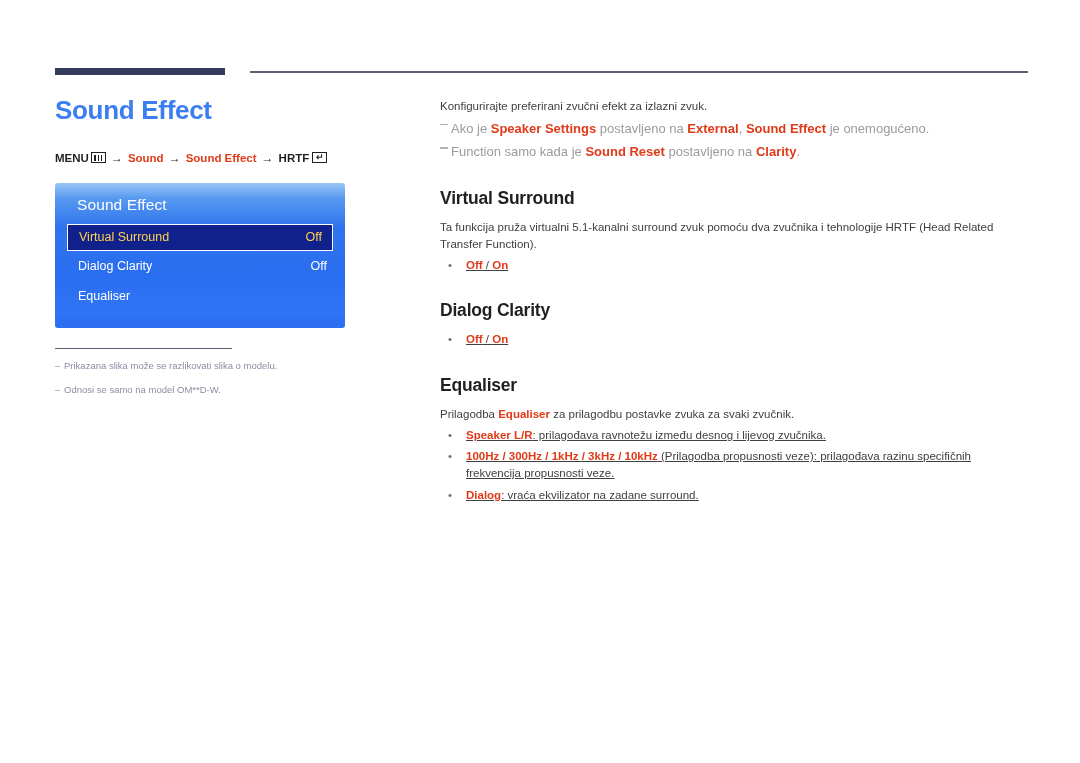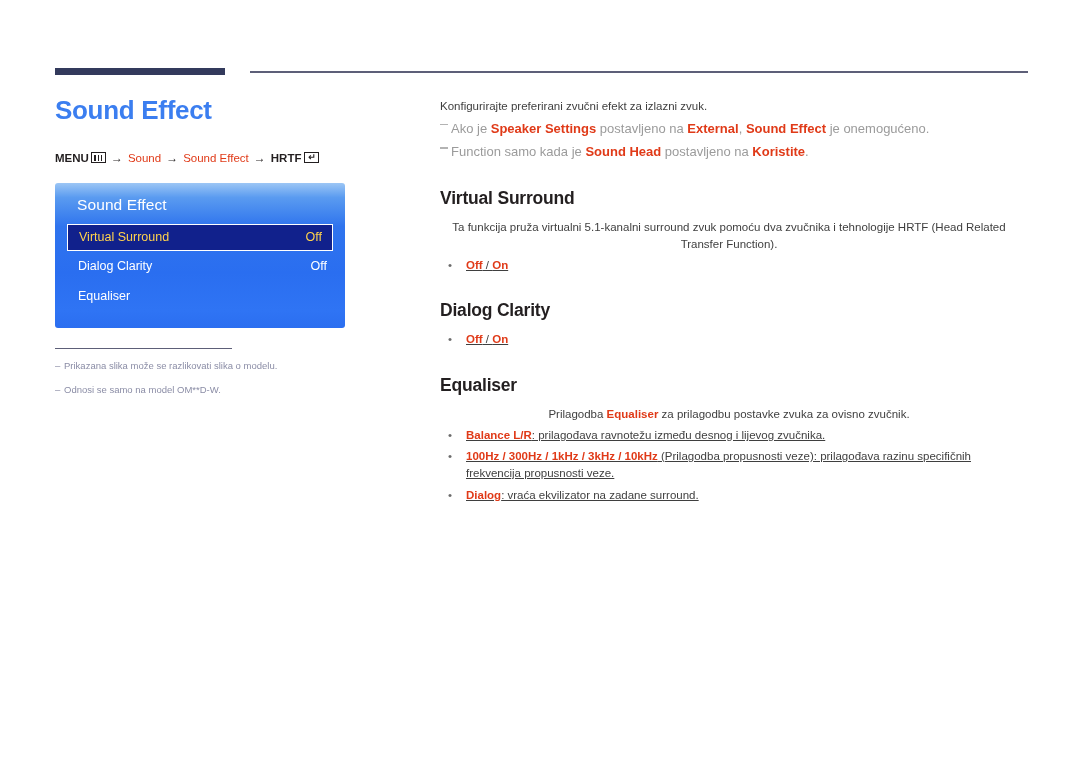--- a/index.html
+++ b/index.html
@@ -58,21 +58,21 @@
 
   .breadcrumb {
     margin-top: 26px;
     font-size: 11.5px;
     font-weight: bold;
     color: #231f20;
     white-space: nowrap;
     display: flex;
     align-items: center;
   }
-  .bc-red { color: #e03a18; font-weight: normal; }
+  .bc-red { color: #e03a18; font-weight: bold; }
   .bc-arrow {
     display: inline-block;
     margin: 0 5px;
     font-weight: normal;
     font-size: 12px;
     color: #231f20;
   }
   .icon-menu {
     display: inline-flex;
     align-items: center;
@@ -217,21 +217,20 @@
     font-weight: bold;
     color: #231f20;
     margin: 26px 0 10px 0;
     letter-spacing: -0.2px;
   }
   .sec-body {
     font-size: 11.5px;
     color: #3f3f3f;
     line-height: 1.5;
     margin: 0 0 4px 0;
-    text-align: center;
   }
   ul.bullets {
     list-style: none;
     margin: 4px 0 0 0;
     padding: 0;
   }
   ul.bullets li {
     display: flex;
     font-size: 11.5px;
     color: #3f3f3f;
@@ -311,46 +310,46 @@
 
   <div class="intro-line">Konfigurirajte preferirani zvučni efekt za izlazni zvuk.</div>
 
   <div class="ref-line">
     <span class="ref-mark"></span>
     <span><span>Ako je </span><span class="red">Speaker Settings</span><span> postavljeno na </span><span class="red">External</span><span>, </span><span class="red">Sound Effect</span><span> je onemogućeno.</span></span>
   </div>
 
   <div class="ref-line">
     <span class="ref-mark"></span>
-    <span><span>Function samo kada je </span><span class="red">Sound Head</span><span> postavljeno na </span><span class="red">Koristite</span><span>.</span></span>
+    <span><span>Function samo kada je </span><span class="red">Sound Reset</span><span> postavljeno na </span><span class="red">Clarity</span><span>.</span></span>
   </div>
 
   <h2 class="sec-title">Virtual Surround</h2>
   <p class="sec-body">Ta funkcija pruža virtualni 5.1-kanalni surround zvuk pomoću dva zvučnika i tehnologije HRTF (Head Related Transfer Function).</p>
   <ul class="bullets">
     <li>
       <span class="bullet-dot">•</span>
       <span class="bullet-text"><span class="red">Off</span><span> / </span><span class="red">On</span></span>
     </li>
   </ul>
 
   <h2 class="sec-title">Dialog Clarity</h2>
   <ul class="bullets">
     <li>
       <span class="bullet-dot">•</span>
       <span class="bullet-text"><span class="red">Off</span><span> / </span><span class="red">On</span></span>
     </li>
   </ul>
 
   <h2 class="sec-title">Equaliser</h2>
-  <p class="sec-body"><span>Prilagodba </span><span class="red">Equaliser</span><span> za prilagodbu postavke zvuka za ovisno zvučnik.</span></p>
+  <p class="sec-body"><span>Prilagodba </span><span class="red">Equaliser</span><span> za prilagodbu postavke zvuka za svaki zvučnik.</span></p>
   <ul class="bullets">
     <li>
       <span class="bullet-dot">•</span>
-      <span class="bullet-text"><span class="red">Balance L/R</span><span>: prilagođava ravnotežu između desnog i lijevog zvučnika.</span></span>
+      <span class="bullet-text"><span class="red">Speaker L/R</span><span>: prilagođava ravnotežu između desnog i lijevog zvučnika.</span></span>
     </li>
     <li>
       <span class="bullet-dot">•</span>
       <span class="bullet-text"><span class="red">100Hz / 300Hz / 1kHz / 3kHz / 10kHz</span><span> (Prilagodba propusnosti veze): prilagođava razinu specifičnih frekvencija propusnosti veze.</span></span>
     </li>
     <li>
       <span class="bullet-dot">•</span>
       <span class="bullet-text"><span class="red">Dialog</span><span>: vraća ekvilizator na zadane surround.</span></span>
     </li>
   </ul>

